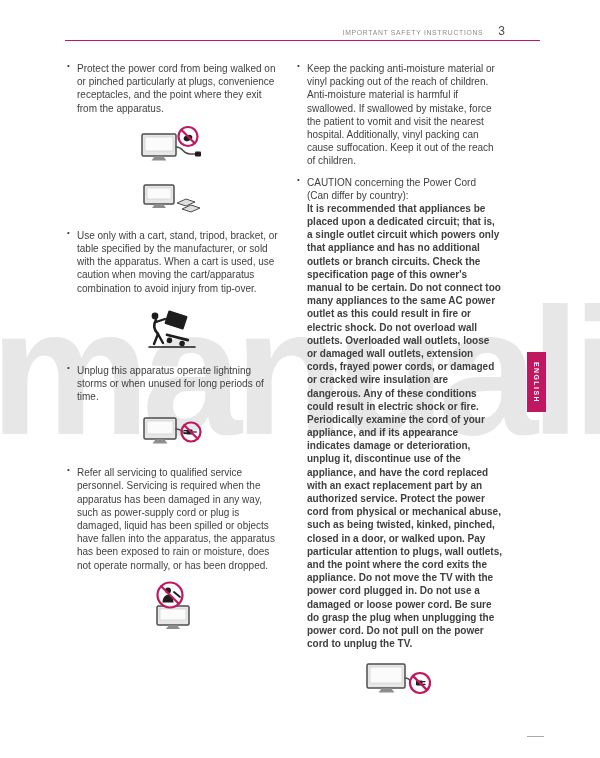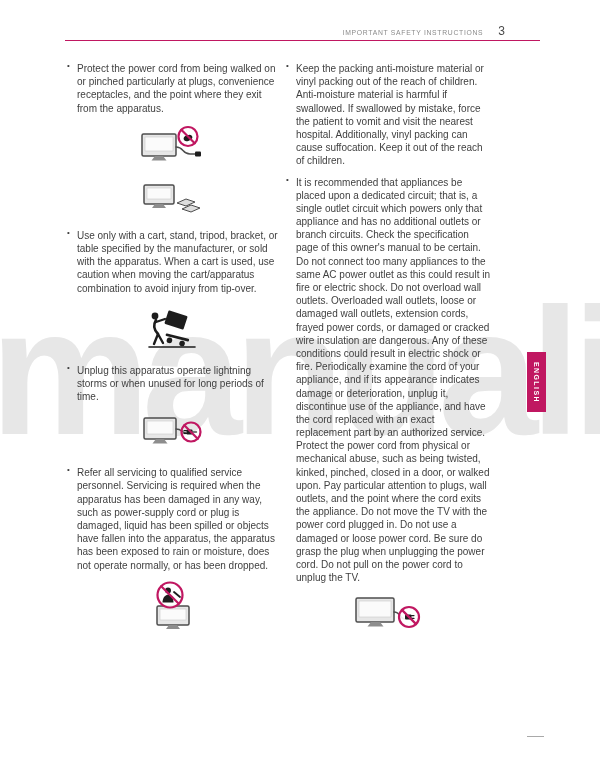--- a/index.html
+++ b/index.html
@@ -15,21 +15,21 @@
     color:#e7e7e7; white-space:nowrap; user-select:none;
   }
   
   .header { position:absolute; top:24px; right:95px; display:flex; align-items:baseline; gap:15px; z-index:1; }
   .header-title { font-size:6.8px; letter-spacing:0.7px; color:#8a8a8a; }
   .page-number { font-size:12px; color:#4a4a4a; }
   .rule { position:absolute; top:40px; left:65px; width:475px; height:1px; background:var(--accent); z-index:1; }
   
   .col { position:absolute; top:62px; z-index:1; }
   .col-left  { left:66px;  width:212px; }
-  .col-right { left:285px; width:206px; }
+  .col-right { left:296px; width:206px; }
   .bullet { position:relative; padding-left:11px; margin:0 0 8px 0; }
   .bullet::before { content:"\2022"; position:absolute; left:1px; top:-1px; color:#3f3f3f; font-size:8px; }
   .bullet p { margin:0; font-size:10px; line-height:1.32; white-space:pre-line; }
   .bullet p + p { margin-top:0;font-weight:bold; }
   .illus { display:flex; justify-content:center; margin:3px 0 13px 0; }
   
   .tv-body   { fill:#e7e7e7; stroke:#4d4d4d; stroke-width:1.5; }
   .tv-screen { fill:#fbfbfb; stroke:#c9c9c9; stroke-width:0.6; }
   .tv-stand  { fill:#8d8d8d; }
   .cord      { fill:none; stroke:#4d4d4d; stroke-width:1.4; stroke-linecap:round; }
@@ -144,20 +144,22 @@
 
   </div>
 
   <div class="col col-right">
 
     <div class="bullet">
       <p>Keep the packing anti-moisture material or vinyl packing out of the reach of children. Anti-moisture material is harmful if swallowed. If swallowed by mistake, force the patient to vomit and visit the nearest hospital. Additionally, vinyl packing can cause suffocation. Keep it out of the reach of children.</p>
     </div>
 
     <div class="bullet">
+      <p>CAUTION concerning the Power Cord
+(Can differ by country):</p>
       <p>It is recommended that appliances be placed upon a dedicated circuit; that is, a single outlet circuit which powers only that appliance and has no additional outlets or branch circuits. Check the specification page of this owner's manual to be certain. Do not connect too many appliances to the same AC power outlet as this could result in fire or electric shock. Do not overload wall outlets. Overloaded wall outlets, loose or damaged wall outlets, extension cords, frayed power cords, or damaged or cracked wire insulation are dangerous. Any of these conditions could result in electric shock or fire. Periodically examine the cord of your appliance, and if its appearance indicates damage or deterioration, unplug it, discontinue use of the appliance, and have the cord replaced with an exact replacement part by an authorized service. Protect the power cord from physical or mechanical abuse, such as being twisted, kinked, pinched, closed in a door, or walked upon. Pay particular attention to plugs, wall outlets, and the point where the cord exits the appliance. Do not move the TV with the power cord plugged in. Do not use a damaged or loose power cord. Be sure do grasp the plug when unplugging the power cord. Do not pull on the power cord to unplug the TV.</p>
     </div>
     <div class="illus">
       <svg width="74" height="46" viewBox="0 0 74 46">
         <rect class="tv-body" x="5" y="6" width="38" height="24" rx="1.5"></rect>
         <rect class="tv-screen" x="8" y="9" width="32" height="16"></rect>
         <path class="tv-stand" d="M20 30 h9 l3.5 4.5 h-16 z"></path>
         <path class="cord" d="M43 20 C 50 20 48 27 54 27"></path>
         <circle cx="58" cy="25" r="10" fill="#ffffff" fill-opacity="0.9"></circle>
         <circle class="pro-circle" cx="58" cy="25" r="10"></circle>

